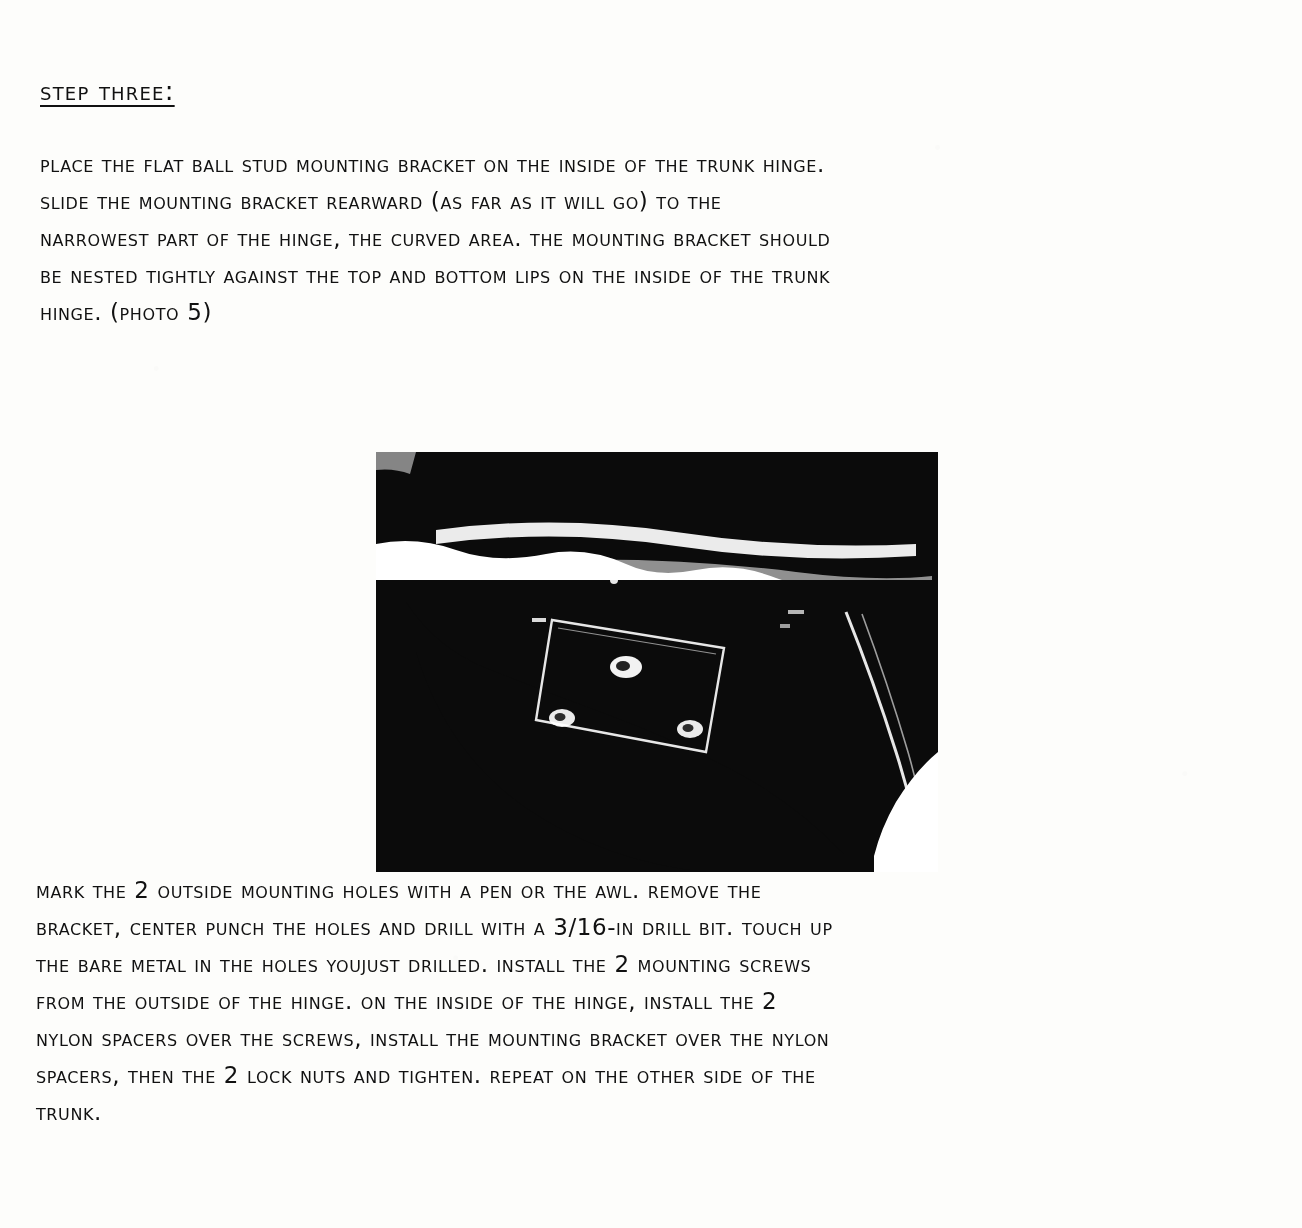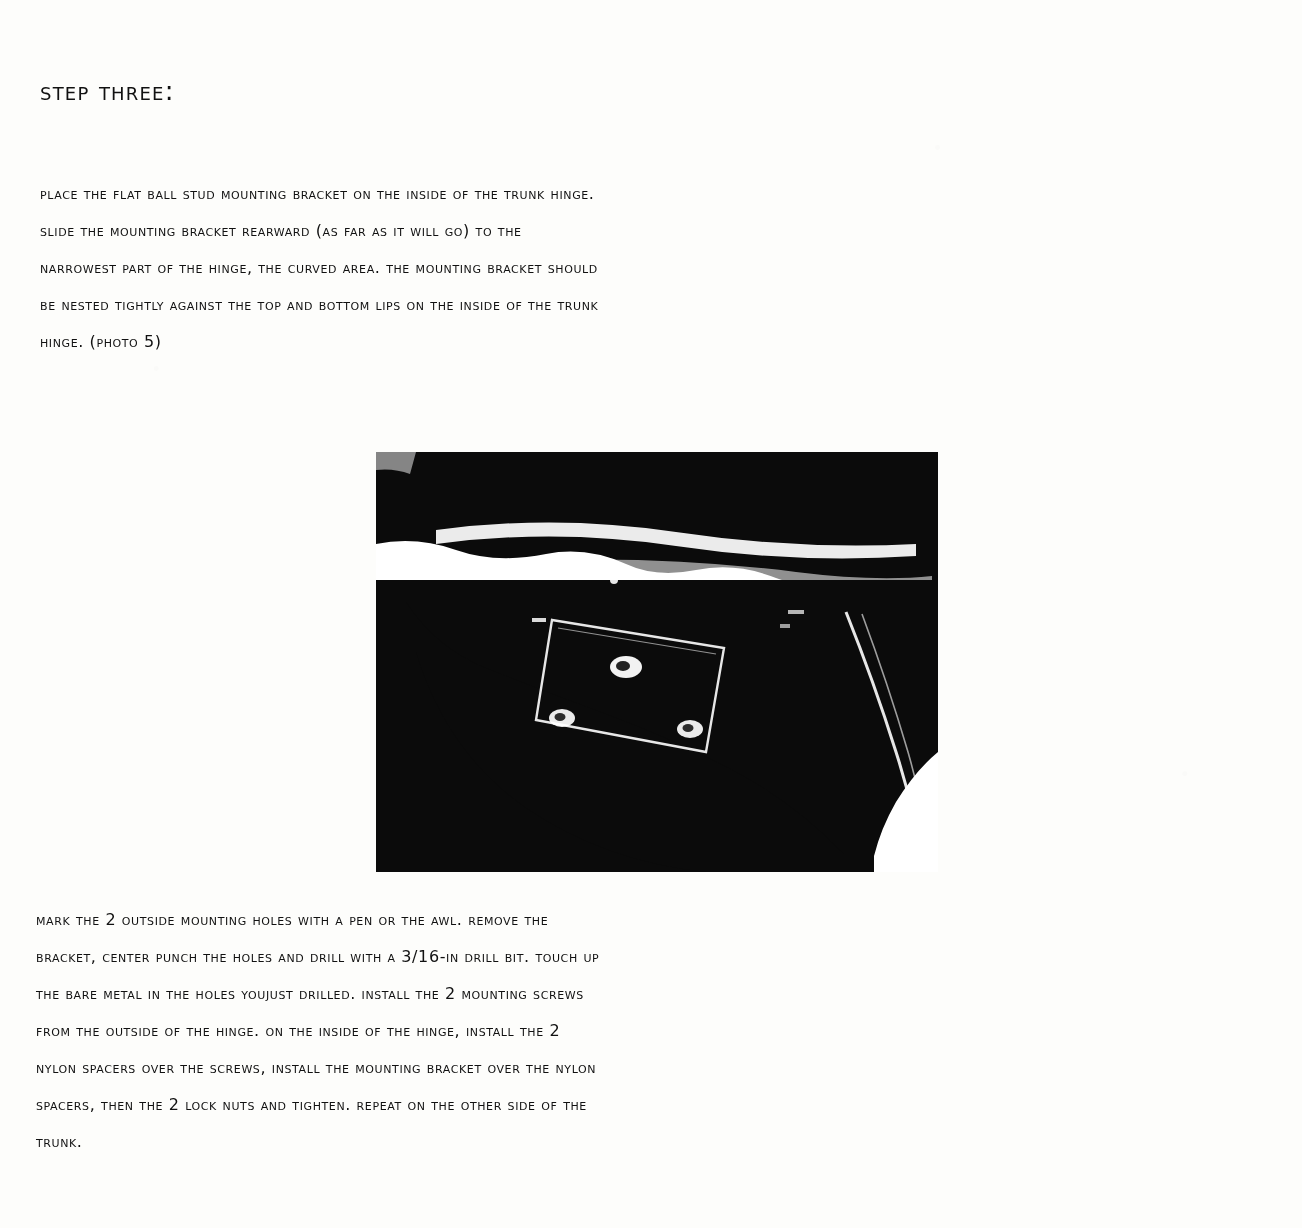--- a/index.html
+++ b/index.html
@@ -34,33 +34,33 @@
 
   .step-heading {
     position: absolute;
     left: 40px;
     top: 76px;
     font-size: 26px;
     font-variant: small-caps;
     text-transform: lowercase;
     letter-spacing: 1.2px;
     font-weight: 400;
+    text-decoration: underline;
     text-underline-offset: 5px;
     text-decoration-thickness: 2px;
   }
 
   .body-text {
     position: absolute;
-    font-size: 16px;
+    font-size: 23px;
     line-height: 37px;
     font-variant: small-caps;
     text-transform: lowercase;
     letter-spacing: 0.6px;
     white-space: pre-line;
-    margin-top: 29px;
   }
   #para-top {
     left: 40px;
     top: 146px;
     width: 1230px;
   }
   #para-bottom {
     left: 36px;
     top: 872px;
     width: 1225px;

